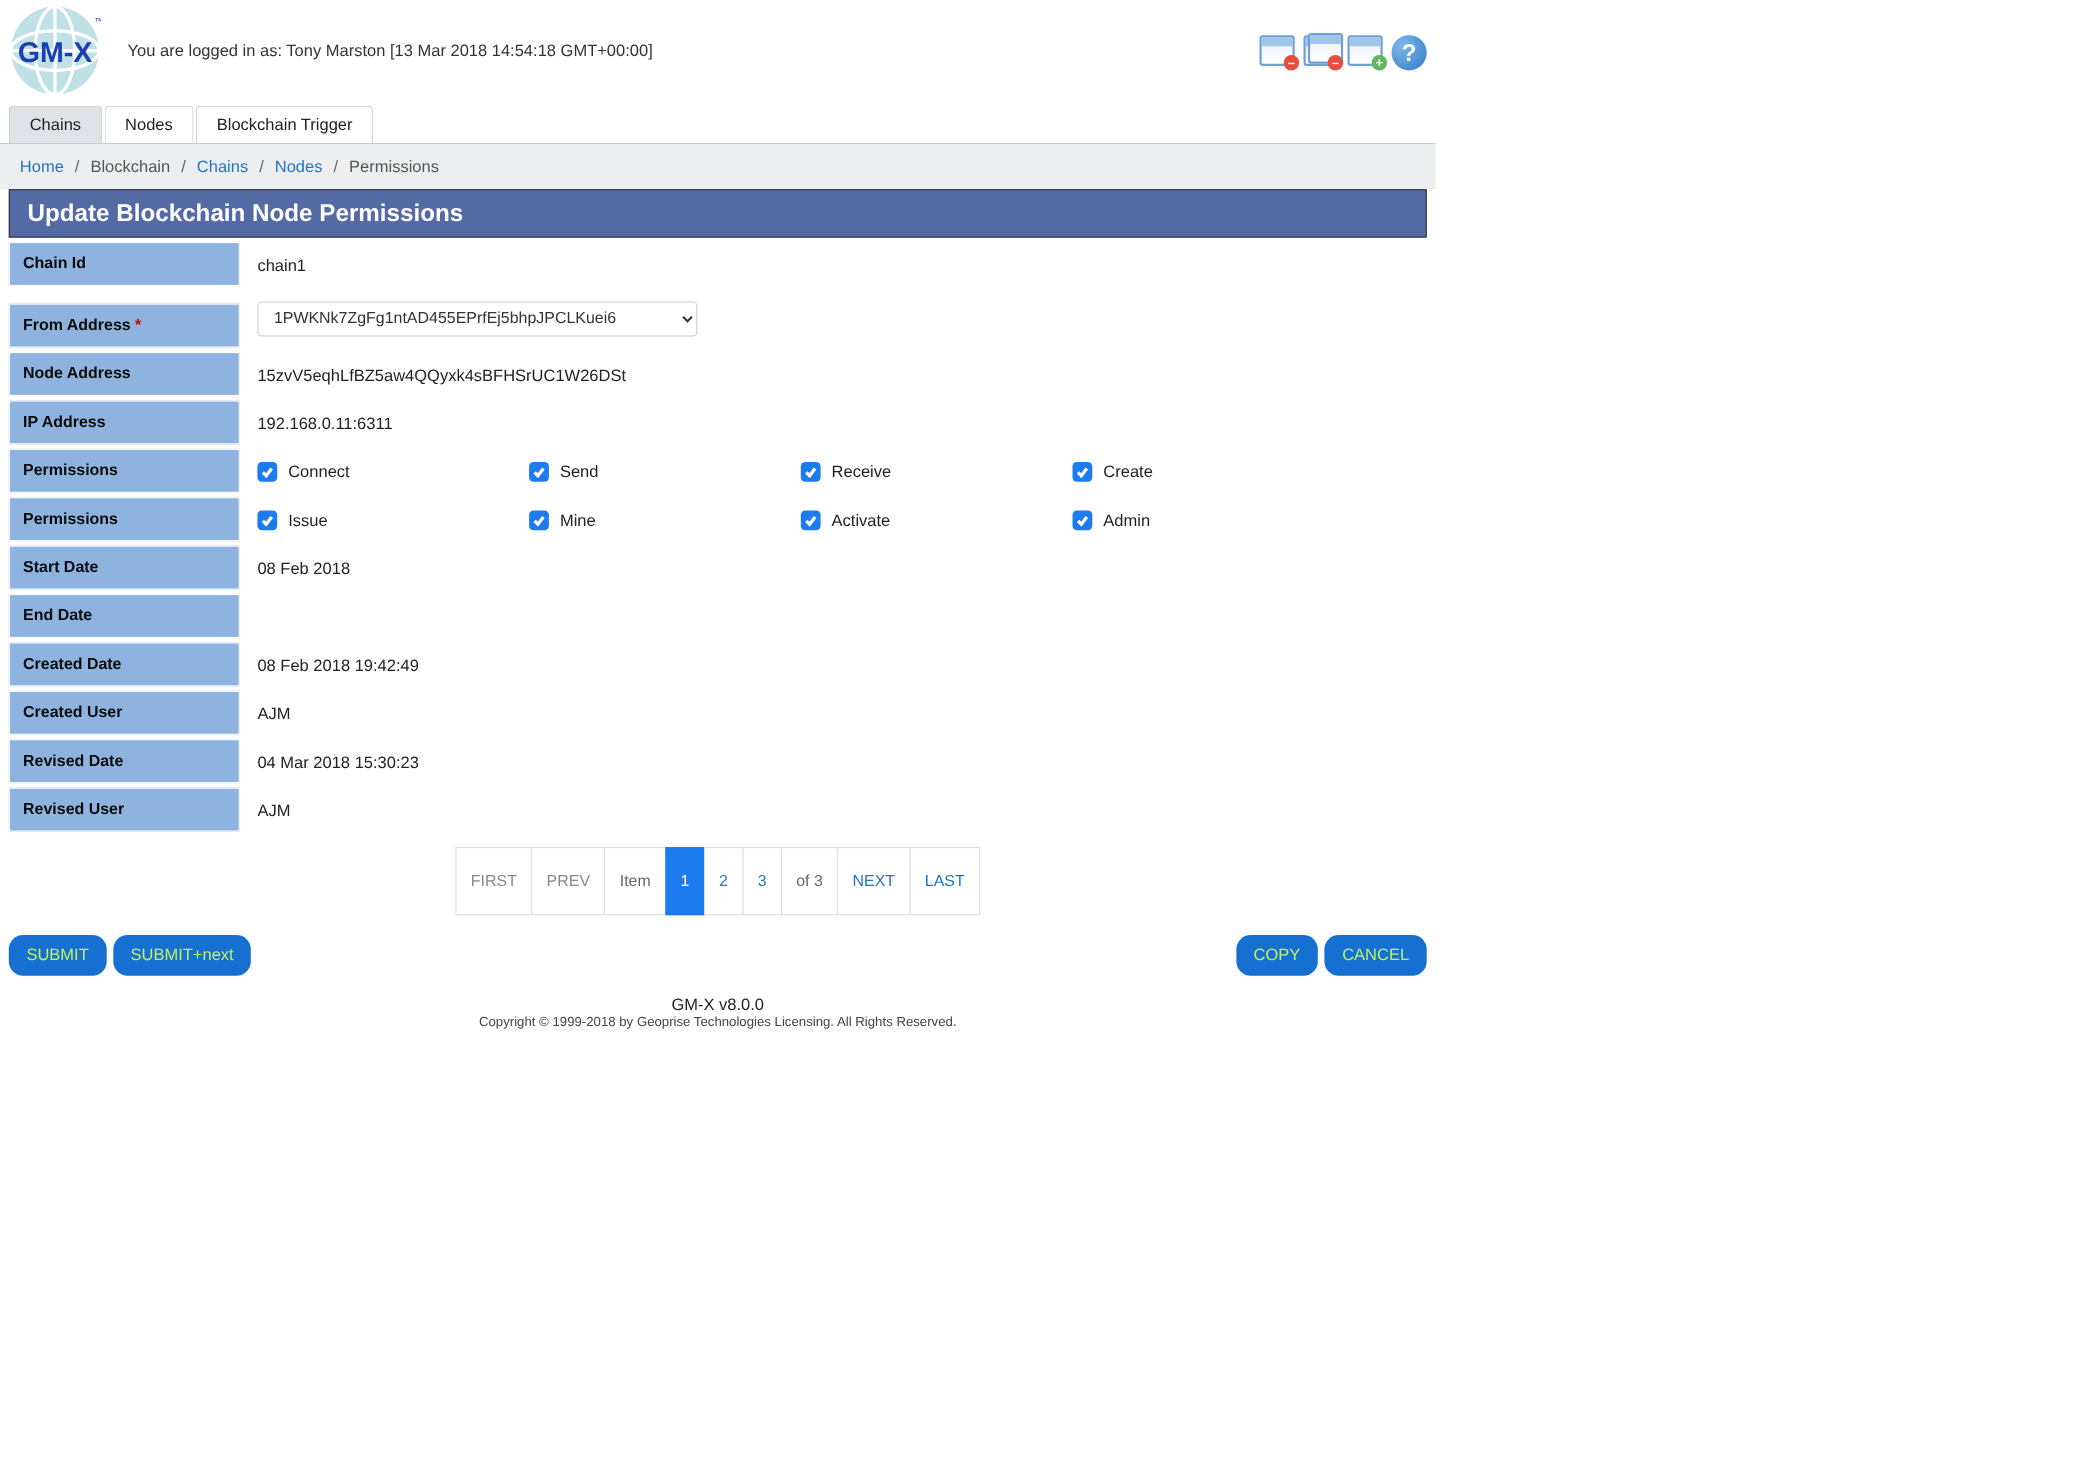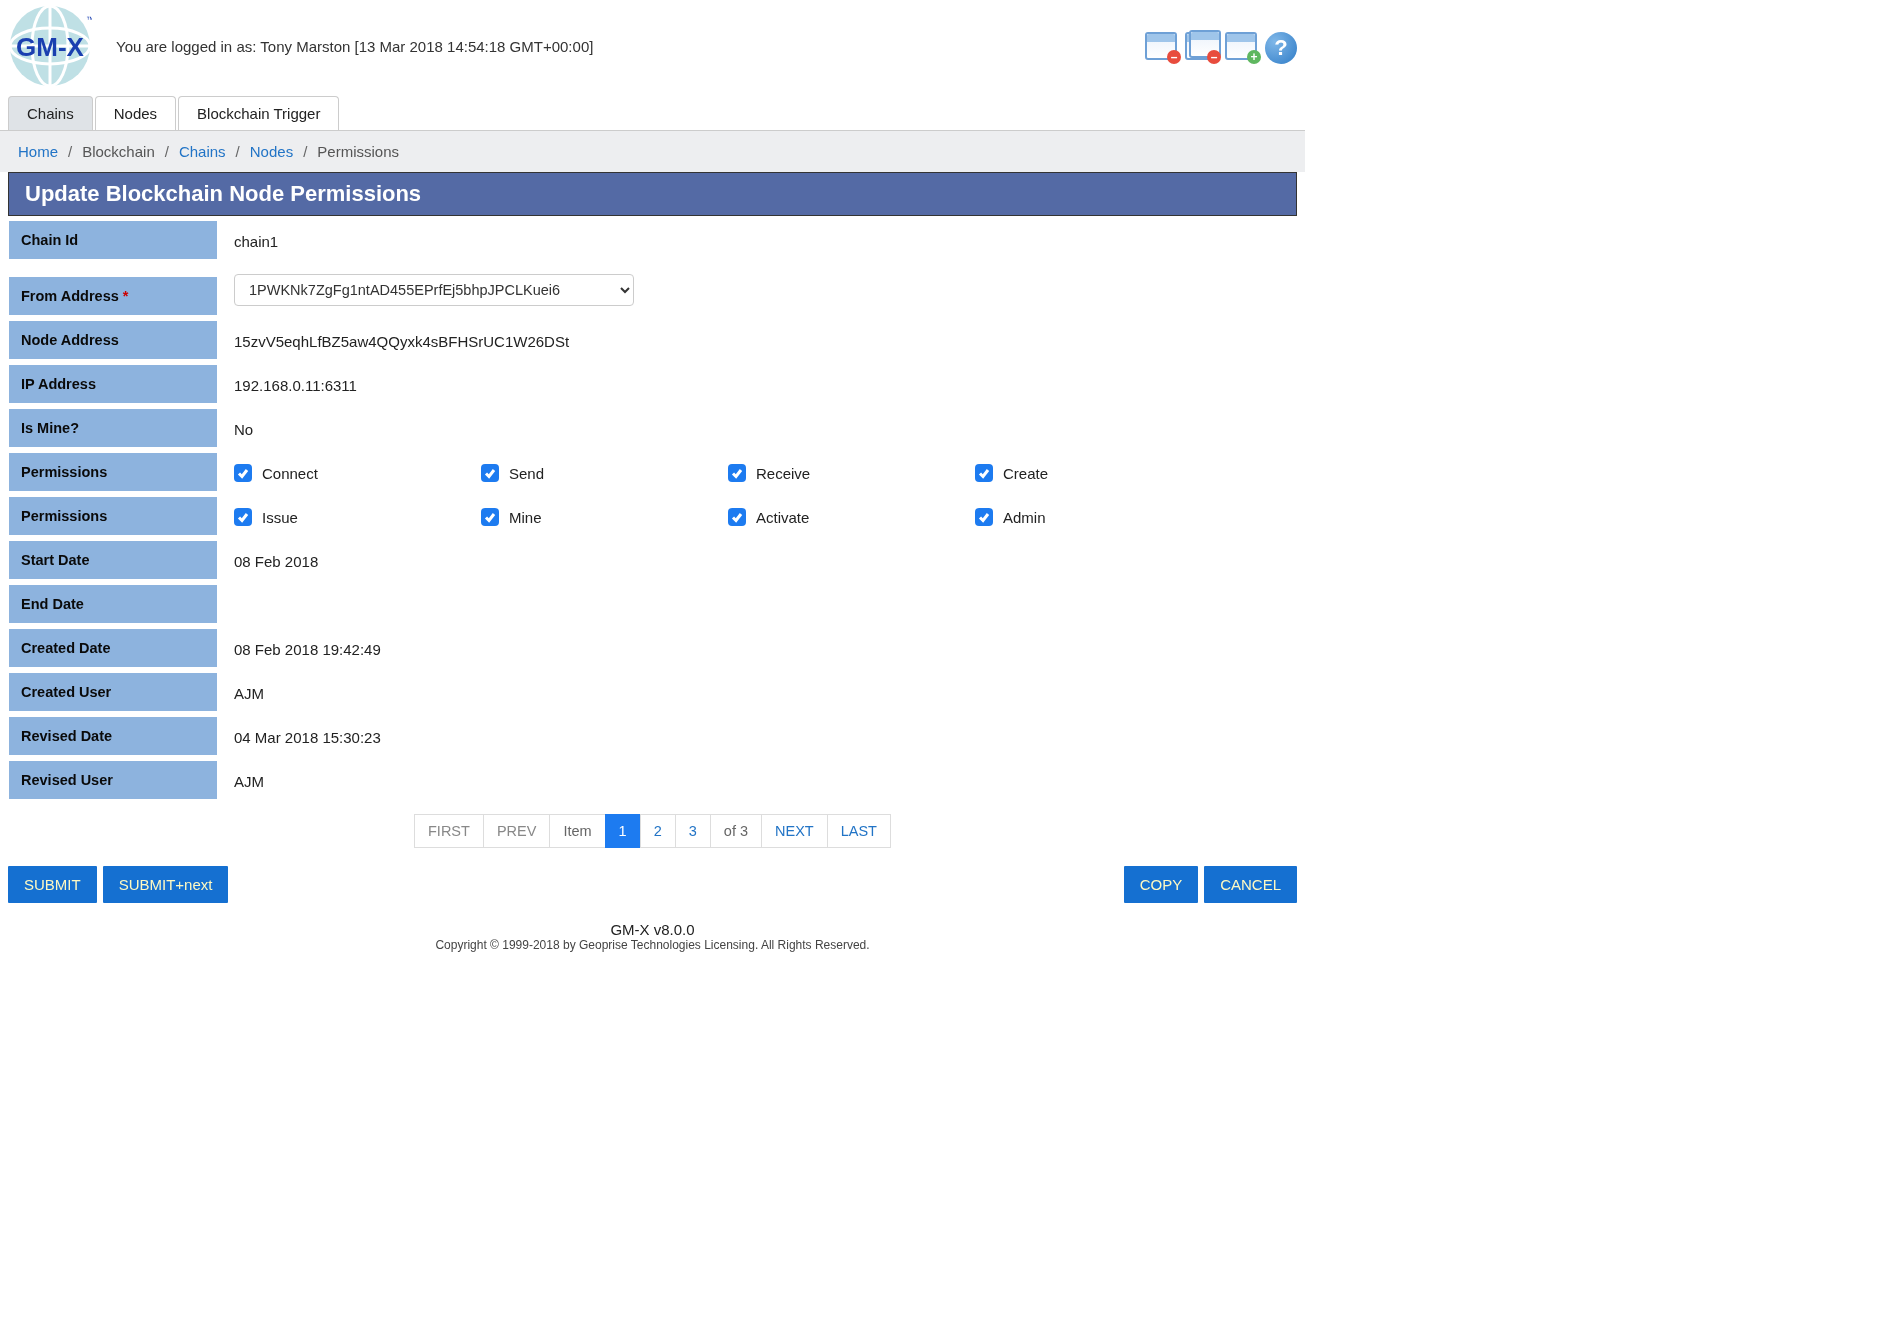--- a/index.html
+++ b/index.html
@@ -29,29 +29,29 @@
 .form-row{display:flex;align-items:flex-end;margin-bottom:4px}
 .form-label{width:210px;background:#8db3de;color:#0a0a0a;font-weight:600;padding:11px 12px;box-sizing:border-box;font-size:14.5px;border:1px solid #fff}
 .form-value{flex:1;padding:10px 16px;font-size:15px;color:#222}
 .req{color:#c00}
 select.from-addr{width:400px;padding:6px 10px;border:1px solid #ccc;border-radius:4px;font-size:14.5px;color:#333;background:#fff}
 .perm-grid{display:flex;gap:0;flex:1}
 .perm-item{width:215px;display:flex;align-items:center;gap:10px;padding:10px 16px;font-size:15px}
 .chk{width:18px;height:18px;border-radius:4px;background:#1d7bf0;display:inline-flex;align-items:center;justify-content:center;cursor:pointer}
 .chk svg{width:12px;height:12px;stroke:#fff;stroke-width:3;fill:none}
 .pager{display:flex;justify-content:center;margin:14px 0 18px 0}
-.pg{border:1px solid #ddd;padding:8px 13px;font-size:14.5px;color:#555;background:#fff;cursor:pointer}
+.pg{border:1px solid #ddd;padding:22px 13px;font-size:14.5px;color:#555;background:#fff;cursor:pointer}
 .pg+.pg{margin-left:-1px}
 .pg.link{color:#2274c6}
 .pg.active{background:#1d7bf0;color:#fff;border-color:#1d7bf0}
 .pg.dis{color:#888;cursor:default}
 .pg.lbl{color:#666;cursor:default}
 .action-bar{display:flex;justify-content:space-between;padding:0 8px 14px 8px}
 .actn-l,.actn-r{display:flex;gap:6px}
-.btn{background:#1570d1;color:#fef9c3;border:none;padding:10px 16px;font-size:15px;border-radius:1px;font-weight:500;cursor:pointer}
+.btn{background:#1570d1;color:#bef264;border:none;padding:10px 16px;font-size:15px;border-radius:13px;font-weight:500;cursor:pointer}
 .footer{text-align:center;padding:4px 0 14px 0}
 .footer .ver{font-size:15px;color:#222;margin-bottom:0}
 .footer .copy{font-size:12px;color:#444}
 </style>
 </head>
 <body>
 
 <div class="page">
 
   <div class="header">
@@ -126,24 +126,20 @@
     <div class="form-row">
       <div class="form-label">Node Address</div>
       <div class="form-value">15zvV5eqhLfBZ5aw4QQyxk4sBFHSrUC1W26DSt</div>
     </div>
 
     <div class="form-row">
       <div class="form-label">IP Address</div>
       <div class="form-value">192.168.0.11:6311</div>
     </div>
 
-    <div class="form-row">
-      <div class="form-label">Is Mine?</div>
-      <div class="form-value">No</div>
-    </div>
 
 
     <div class="form-row">
       <div class="form-label">Permissions</div>
       <div class="perm-grid">
         <div class="perm-item">
             <span class="chk">
               <svg viewBox="0 0 12 12">
                 <polyline points="2,6.5 5,9.5 10,3"></polyline>
               </svg>

